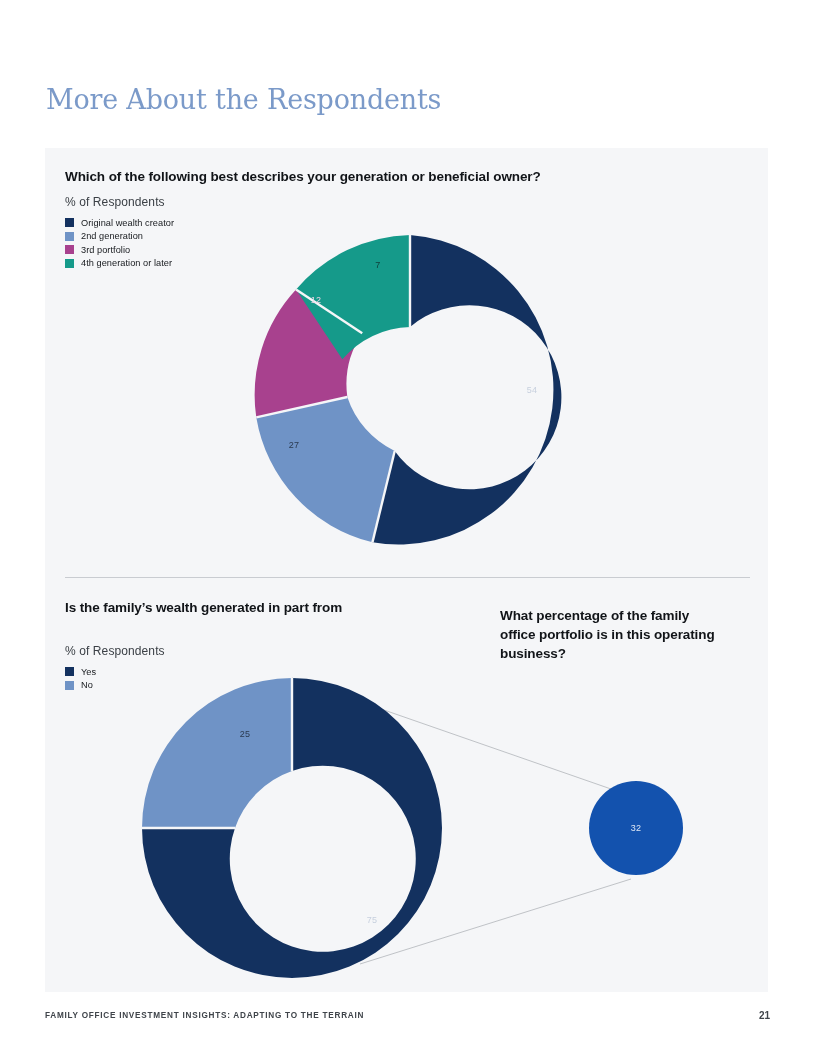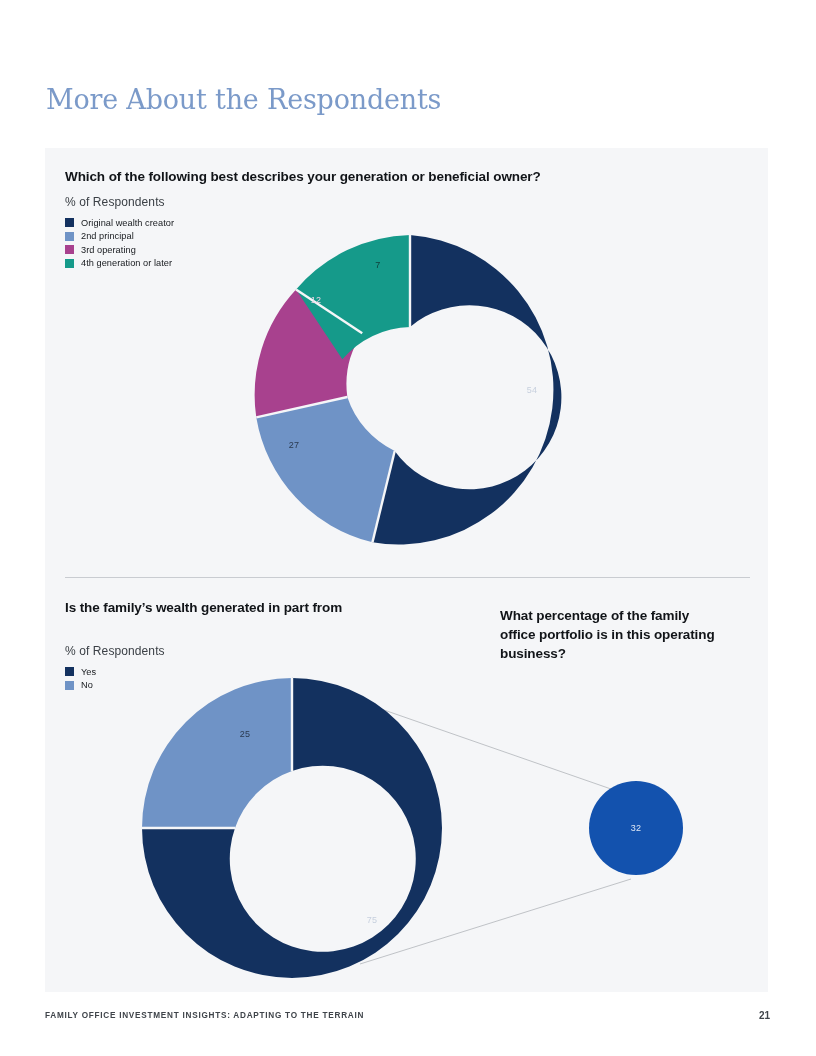--- a/index.html
+++ b/index.html
@@ -127,25 +127,25 @@
 
     <div class="q-sub" style="left:20px; top:47px;">% of Respondents</div>
 
     <div class="legend" style="left:20px; top:68px;">
       <div class="legend-row">
         <span class="legend-swatch" style="background:#13315f;"></span>
         <span class="legend-label">Original wealth creator</span>
       </div>
       <div class="legend-row">
         <span class="legend-swatch" style="background:#6f93c6;"></span>
-        <span class="legend-label">2nd principal</span>
+        <span class="legend-label">2nd generation</span>
       </div>
       <div class="legend-row">
         <span class="legend-swatch" style="background:#a8418e;"></span>
-        <span class="legend-label">3rd operating</span>
+        <span class="legend-label">3rd portfolio</span>
       </div>
       <div class="legend-row">
         <span class="legend-swatch" style="background:#159a8a;"></span>
         <span class="legend-label">4th generation or later</span>
       </div>
     </div>
 
     <div class="divider" style="left:20px; top:429px; width:685px;"></div>
 
     <div class="q-title" style="left:20px; top:450px; width:340px;">

